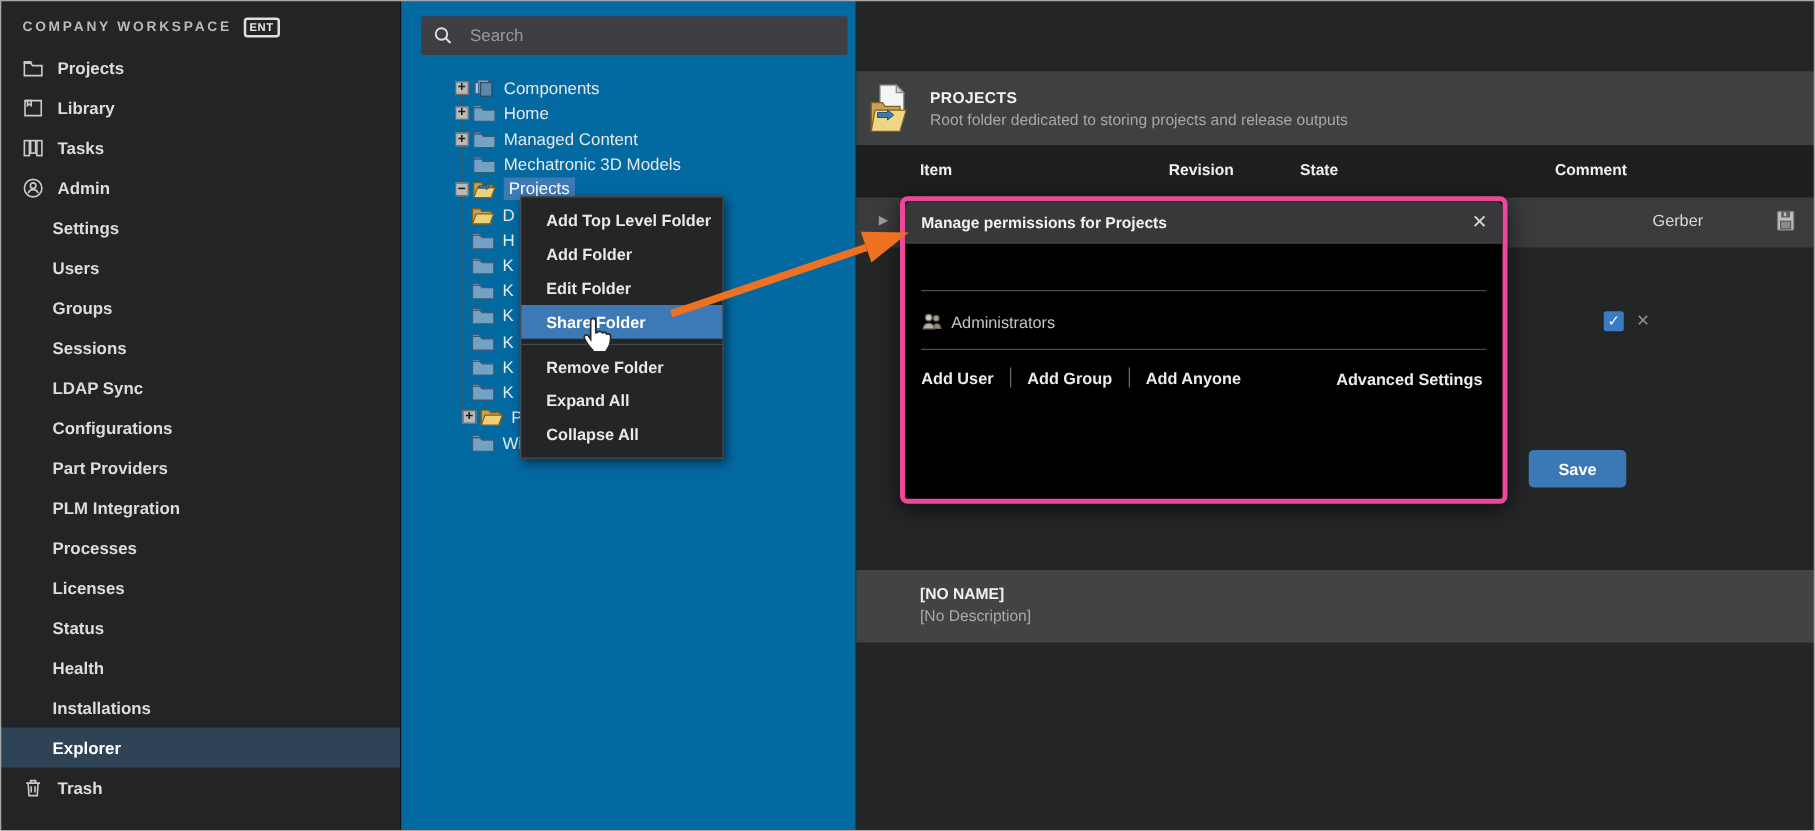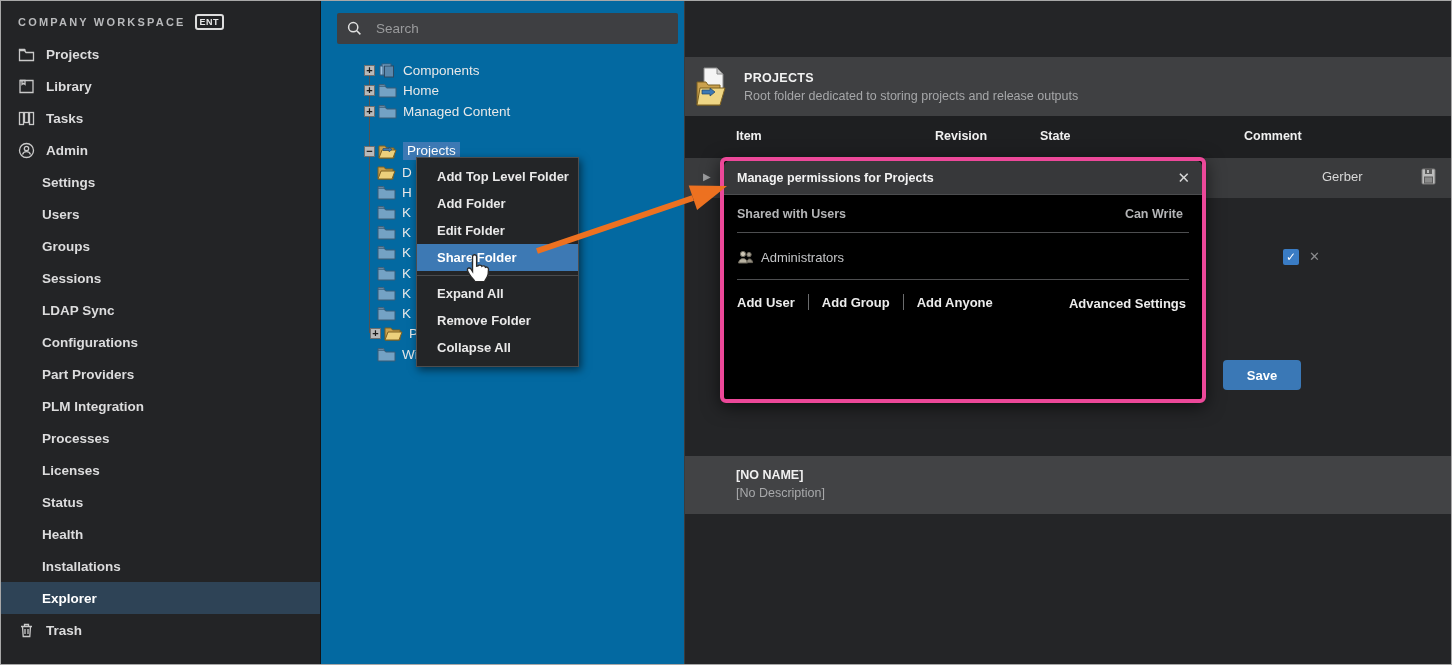--- a/index.html
+++ b/index.html
@@ -223,20 +223,30 @@
   <div class="trow" style="top:101px;padding-left:43px;">
     <span class="texp">+</span>
     <span class="ticon">
         <svg viewBox="0 0 19 15">
           <path d="M1 3h6l1.6 2H18v9H1z" fill="#74a2c4" stroke="#3b5c76"></path>
           <path d="M1 3V1.6h5.4L7.5 3z" fill="#93bcd9" stroke="#3b5c76"></path>
         </svg>
       </span>
     <span class="tlabel">Managed Content</span>
   </div>
+  <div class="trow" style="top:121px;padding-left:43px;">
+    <span class="texp hide"></span>
+    <span class="ticon">
+        <svg viewBox="0 0 19 15">
+          <path d="M1 3h6l1.6 2H18v9H1z" fill="#74a2c4" stroke="#3b5c76"></path>
+          <path d="M1 3V1.6h5.4L7.5 3z" fill="#93bcd9" stroke="#3b5c76"></path>
+        </svg>
+      </span>
+    <span class="tlabel">Mechatronic 3D Models</span>
+  </div>
   <div class="trow" style="top:141px;padding-left:43px;">
     <span class="texp">−</span>
     <span class="ticon">
         <svg viewBox="0 0 19 15">
           <path d="M1 2h6l1.5 2H16v10H1z" fill="#caa14e" stroke="#7d6020"></path>
           <path d="M4 6h14l-3 8H1z" fill="#ecd07c" stroke="#7d6020"></path>
           <path d="M5 4.5h6v-1.3l3 2.3-3 2.3V6.5H5z" fill="#3d79b4" stroke="#1f4466" stroke-width=".6"></path>
         </svg>
       </span>
     <span class="tlabel selected">Projects</span>
@@ -333,22 +343,22 @@
       </span>
     <span class="tlabel">WiFi_miniPCIe</span>
   </div>
 
   <div class="ctxmenu">
     <div class="ctx-item">Add Top Level Folder</div>
     <div class="ctx-item">Add Folder</div>
     <div class="ctx-item">Edit Folder</div>
     <div class="ctx-item hl">Share Folder</div>
     <div class="ctx-sep"></div>
+    <div class="ctx-item">Remove Folder</div>
     <div class="ctx-item">Expand All</div>
-    <div class="ctx-item">Remove Folder</div>
     <div class="ctx-item">Collapse All</div>
   </div>
 
   <section class="content">
     <div class="c-head">
       <span class="hicon">
         <svg viewBox="0 0 30 42">
             <path d="M8 2h13l6 6v20H8z" fill="#f4f4f4" stroke="#8a8a8a"></path>
             <path d="M21 2l6 6h-6z" fill="#cfcfcf" stroke="#8a8a8a"></path>
             <path d="M1 16h9l2 3h12v20H1z" fill="#caa14e" stroke="#7d6020"></path>
@@ -384,24 +394,20 @@
       <div class="n1">[NO NAME]</div>
       <div class="n2">[No Description]</div>
     </div>
   </section>
 
   <div class="dialog">
     <div class="dlg-head">
       <span class="dlg-title">Manage permissions for Projects</span>
       <span class="dlg-close">✕</span>
     </div>
-    <div class="dlg-sharedrow">
-      <span>Shared with Users</span>
-      <span>Can Write</span>
-    </div>
     <div class="dlg-hr" style="top:71px;"></div>
     <div class="dlg-entry">
       <span class="gicon">
         <svg viewBox="0 0 17 15">
             <circle cx="6" cy="4" r="2.6" fill="#cfc8b8" stroke="#6f6a5e"></circle>
             <path d="M1.5 13c.5-3 2.3-4.4 4.5-4.4S10 10 10.5 13z" fill="#b9b2a2" stroke="#6f6a5e"></path>
             <circle cx="12" cy="4.6" r="2.2" fill="#a9a294" stroke="#6f6a5e"></circle>
             <path d="M9.8 12.6c.4-2.4 1.2-3.6 2.8-3.6 1.5 0 2.6 1.2 3 3.6z" fill="#948d7f" stroke="#6f6a5e"></path>
           </svg>
       </span>

